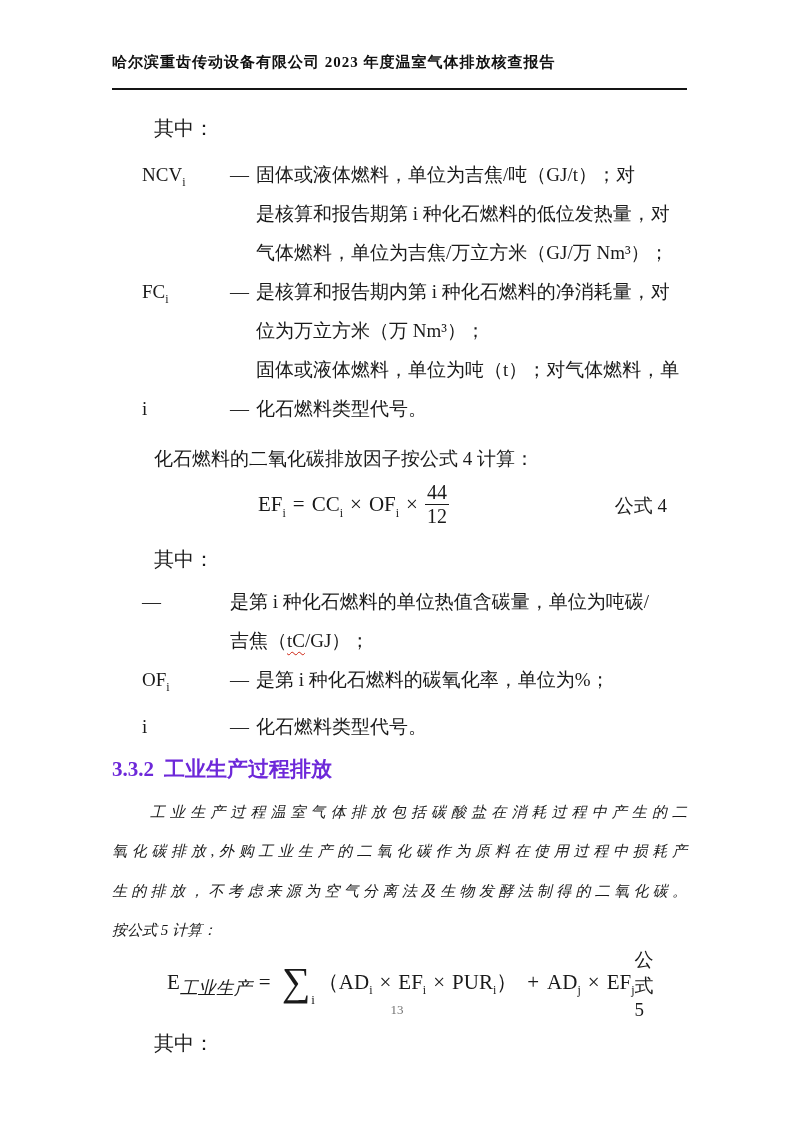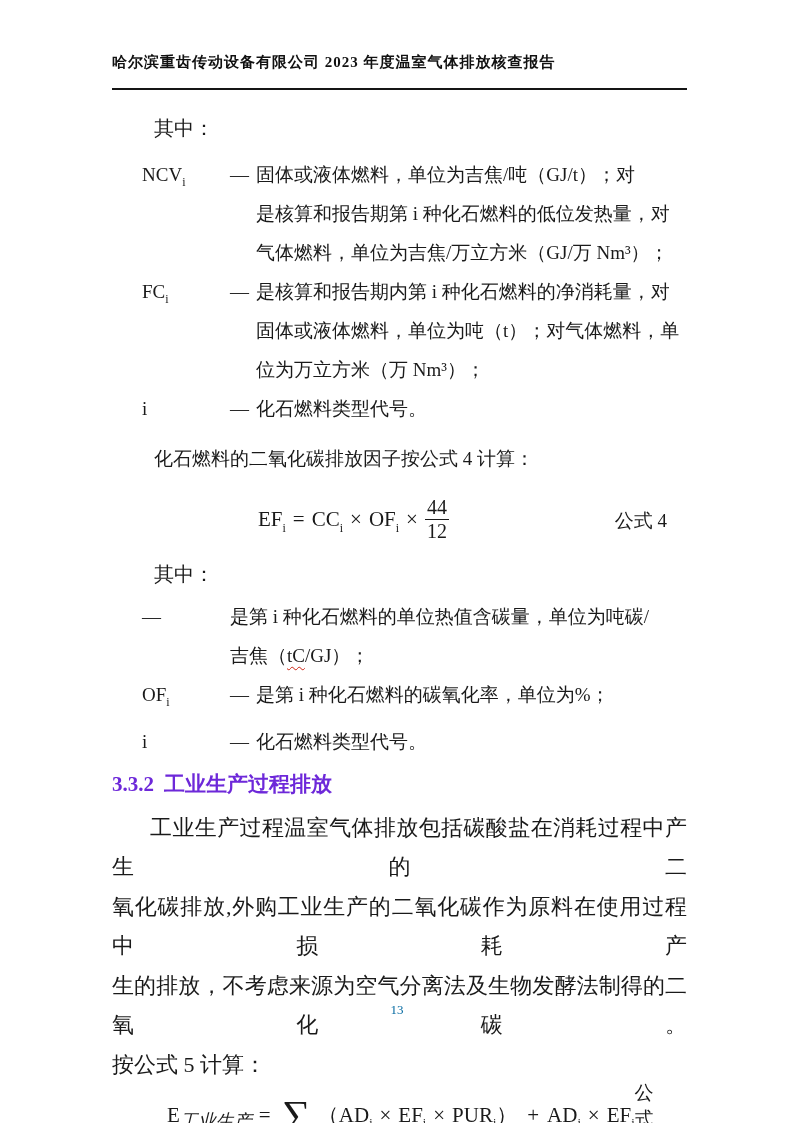--- a/index.html
+++ b/index.html
@@ -61,21 +61,21 @@
     margin: 20px 0 0 42px;
     font-size: 19px;
     line-height: 22px;
   }
   
   .formula-row {
     display: flex;
     align-items: center;
     font-size: 21px;
   }
-  .formula-row.f4 { margin-top: 23px; min-height: 56px; }
+  .formula-row.f4 { margin-top: 8px; min-height: 56px; }
   .formula-row.f5 { margin-top: -4px; min-height: 62px; }
   .formula.f4body { margin-left: 146px; }
   .formula.f5body { margin-left: 55px; }
   .formula { white-space: nowrap; }
   .fop { margin: 0 7px; }
   .fplus { margin: 0 8px 0 10px; }
   .frac {
     display: inline-flex;
     flex-direction: column;
     vertical-align: middle;
@@ -115,39 +115,40 @@
   .section-heading {
     margin-top: 9px;
     font-size: 21px;
     font-weight: bold;
     color: #6d28d9;
     white-space: nowrap;
   }
   .section-heading .sec-title { margin-left: 10px; }
   .body-para {
     margin-top: 10px;
-    font-size: 22px;
+    font-size: 15px;
     width: 575px;
+    font-style: italic;
   }
   .para-line {
     line-height: 39.5px;
     text-align: justify;
     text-align-last: justify;
   }
   .para-line.first { text-indent: 38px; }
   .para-line.last { text-align-last: left; }
   
   .page-number {
     position: absolute;
     top: 1002px;
     left: 0;
     width: 794px;
     text-align: center;
     font-size: 13px;
-    color: #0369a1;
+    color: #737373;
   }
 </style>
 </head>
 <body>
 
 <div class="page">
 
   <div class="doc-header">
     <span>哈尔滨重齿传动设备有限公司 2023 年度温室气体排放核查报告</span>
   </div>
@@ -164,22 +165,22 @@
         <div class="def-line">是核算和报告期第 i 种化石燃料的低位发热量，对</div>
         <div class="def-line">气体燃料，单位为吉焦/万立方米（GJ/万 Nm³）；</div>
       </div>
     </div>
 
     <div class="def-row">
       <div class="def-term"><span>FC</span><sub>i</sub></div>
       <div class="def-dash">—</div>
       <div class="def-text">
         <div class="def-line">是核算和报告期内第 i 种化石燃料的净消耗量，对</div>
+        <div class="def-line">位为万立方米（万 Nm³）；</div>
         <div class="def-line">固体或液体燃料，单位为吨（t）；对气体燃料，单</div>
-        <div class="def-line">位为万立方米（万 Nm³）；</div>
       </div>
     </div>
 
     <div class="def-row">
       <div class="def-term"><span>i</span></div>
       <div class="def-dash">—</div>
       <div class="def-text">
         <div class="def-line">化石燃料类型代号。</div>
       </div>
     </div>

